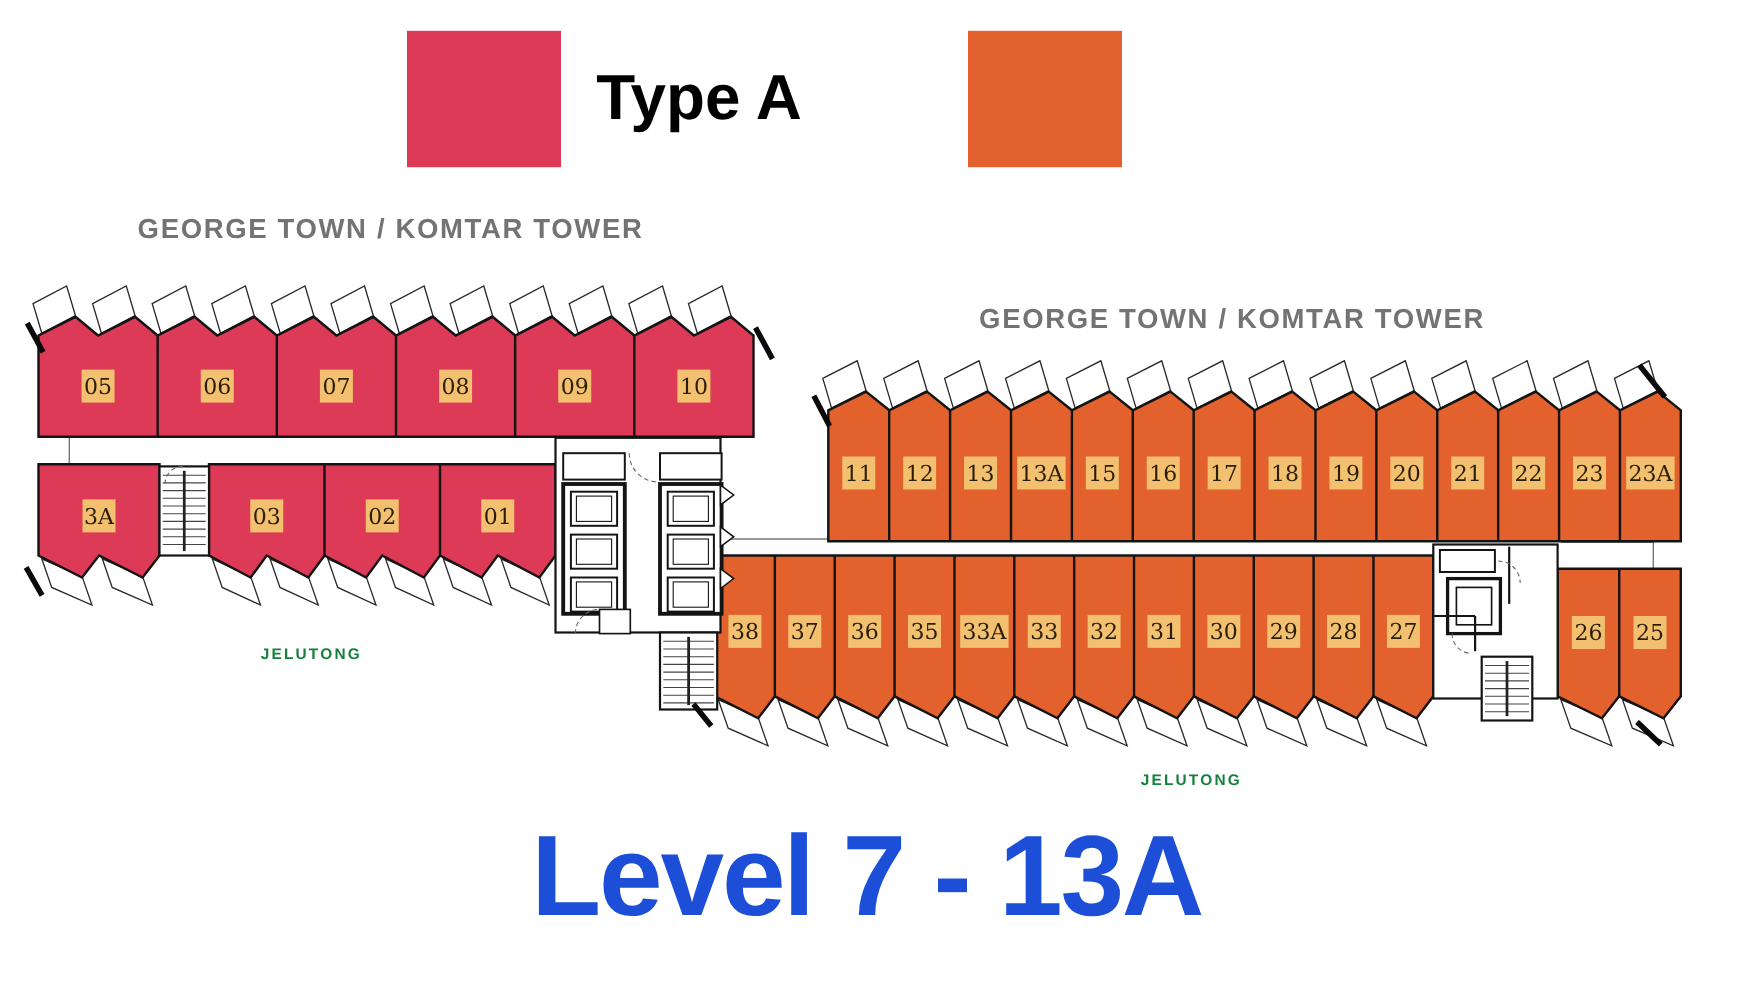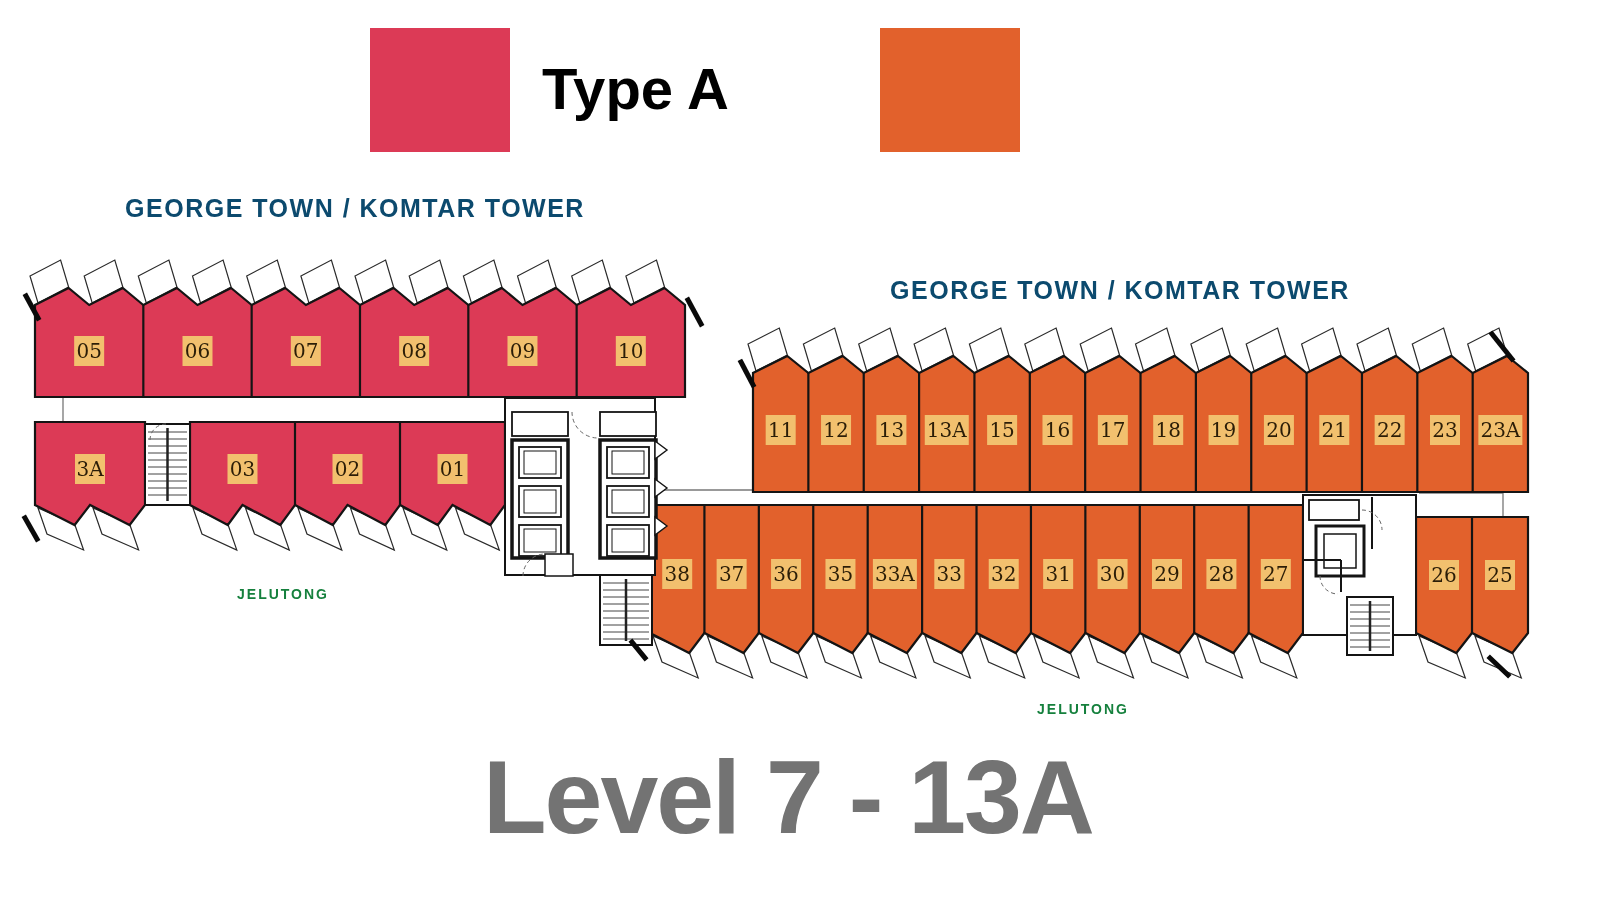--- a/index.html
+++ b/index.html
@@ -2,25 +2,25 @@
 <html><head>
 <meta charset="utf-8">
 <style>
   html,body{margin:0;padding:0;background:#fff;}
   .stage{position:relative;width:1600px;height:900px;background:#fff;overflow:hidden;
          font-family:"Liberation Sans",sans-serif;}
   #plan{position:absolute;left:0;top:0;}
   .swatch{position:absolute;width:140px;height:124px;}
   .legend-label{position:absolute;font-size:58px;font-weight:700;color:#000000;line-height:1;}
   .heading{position:absolute;transform:translateX(-50%);font-size:25px;font-weight:700;
-           letter-spacing:1.5px;color:#0c4a6e;white-space:nowrap;}
+           letter-spacing:1.5px;color:#737373;white-space:nowrap;}
   .area-label{position:absolute;transform:translateX(-50%);font-size:14px;font-weight:700;
               letter-spacing:2px;color:#15803d;white-space:nowrap;}
   .title{position:absolute;transform:translateX(-50%);font-size:104px;font-weight:800;
-         letter-spacing:-2px;color:#737373;white-space:nowrap;line-height:1;}
+         letter-spacing:-2px;color:#1d4ed8;white-space:nowrap;line-height:1;}
 </style>
 </head>
 <body>
 
 <div class="stage">
 
   <svg id="plan" width="1600" height="900" viewBox="0 0 1600 900">
       <line x1="63" y1="397" x2="63" y2="422" stroke="#777777" stroke-width="1.3"></line>
       <line x1="655" y1="490" x2="757" y2="490" stroke="#777777" stroke-width="1.3"></line>
       <line x1="1419" y1="493" x2="1503" y2="493" stroke="#777777" stroke-width="1.3"></line>

